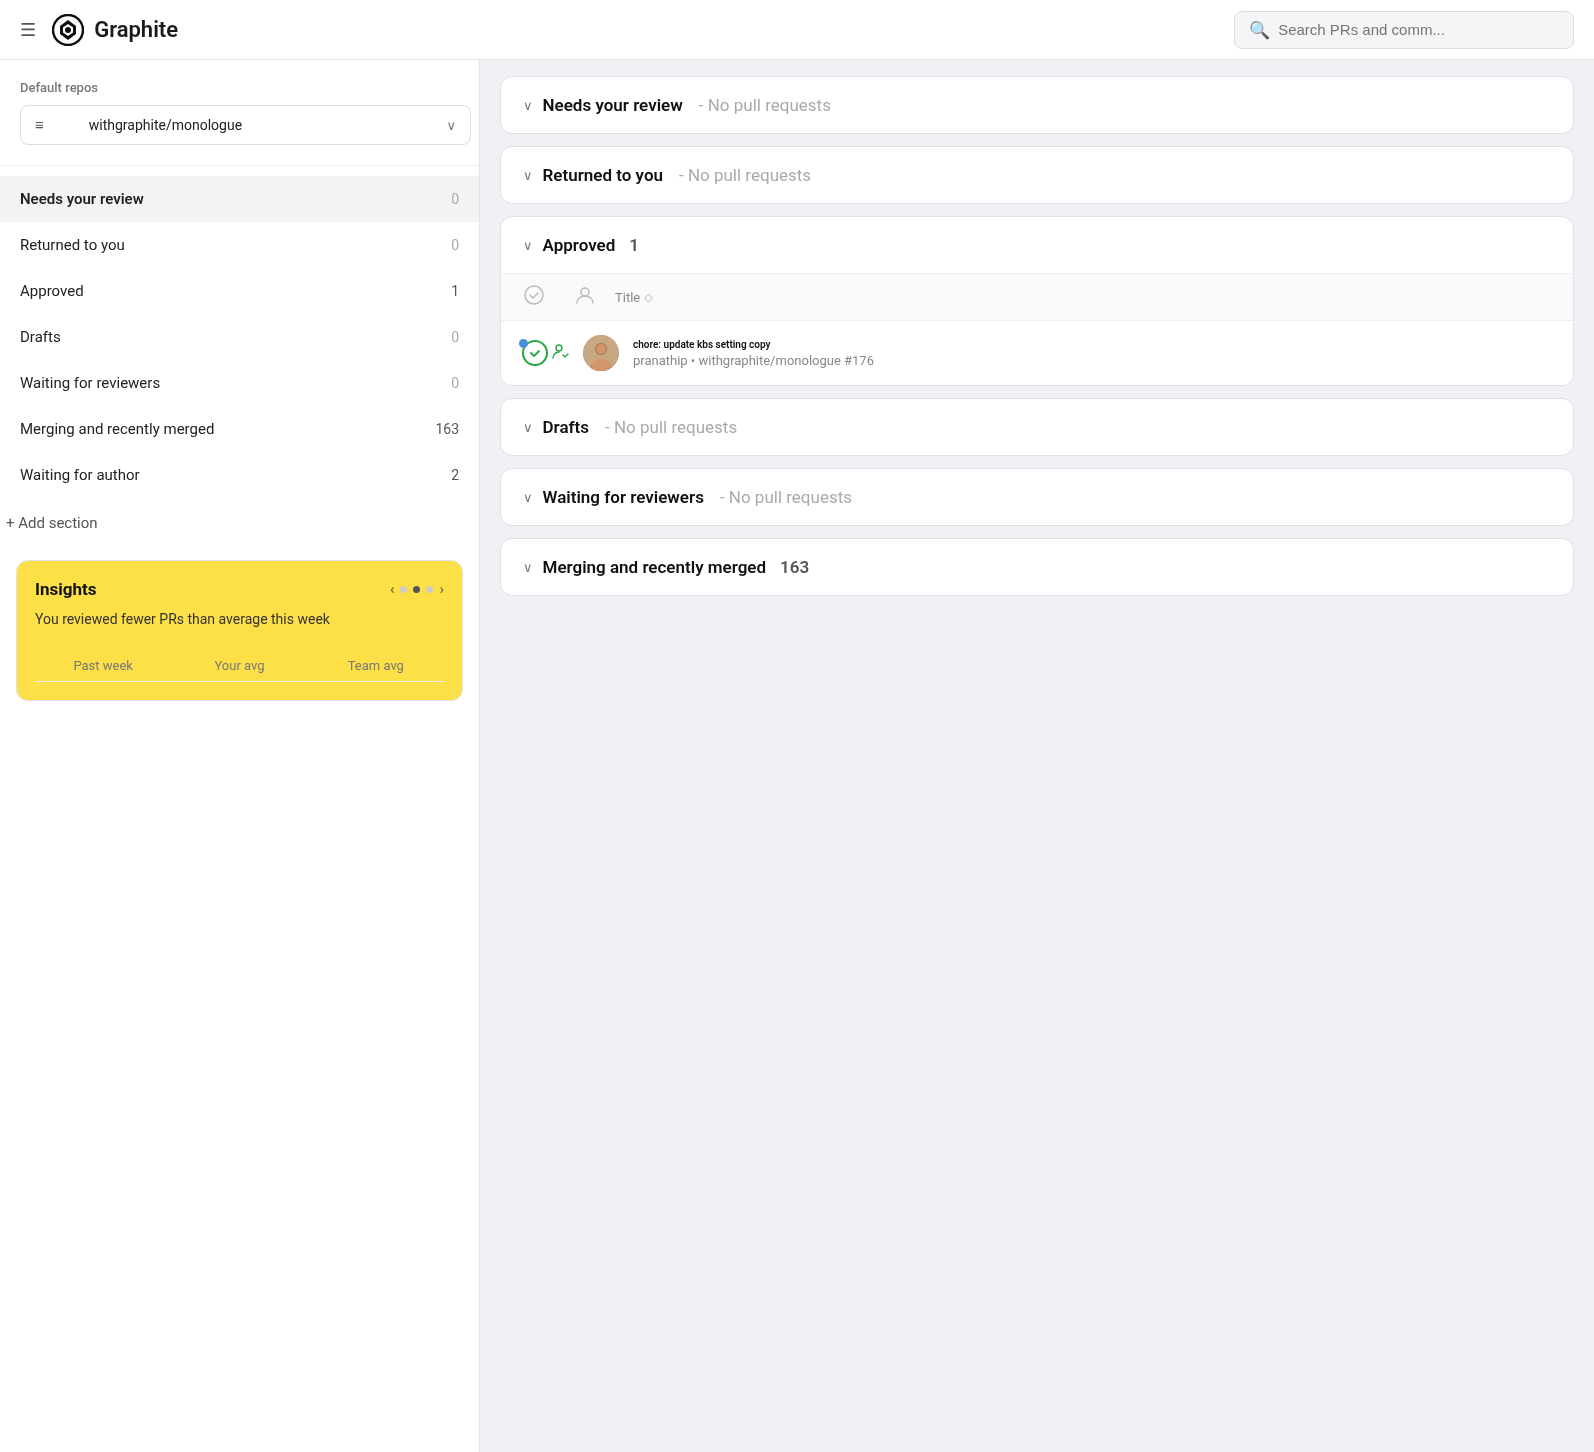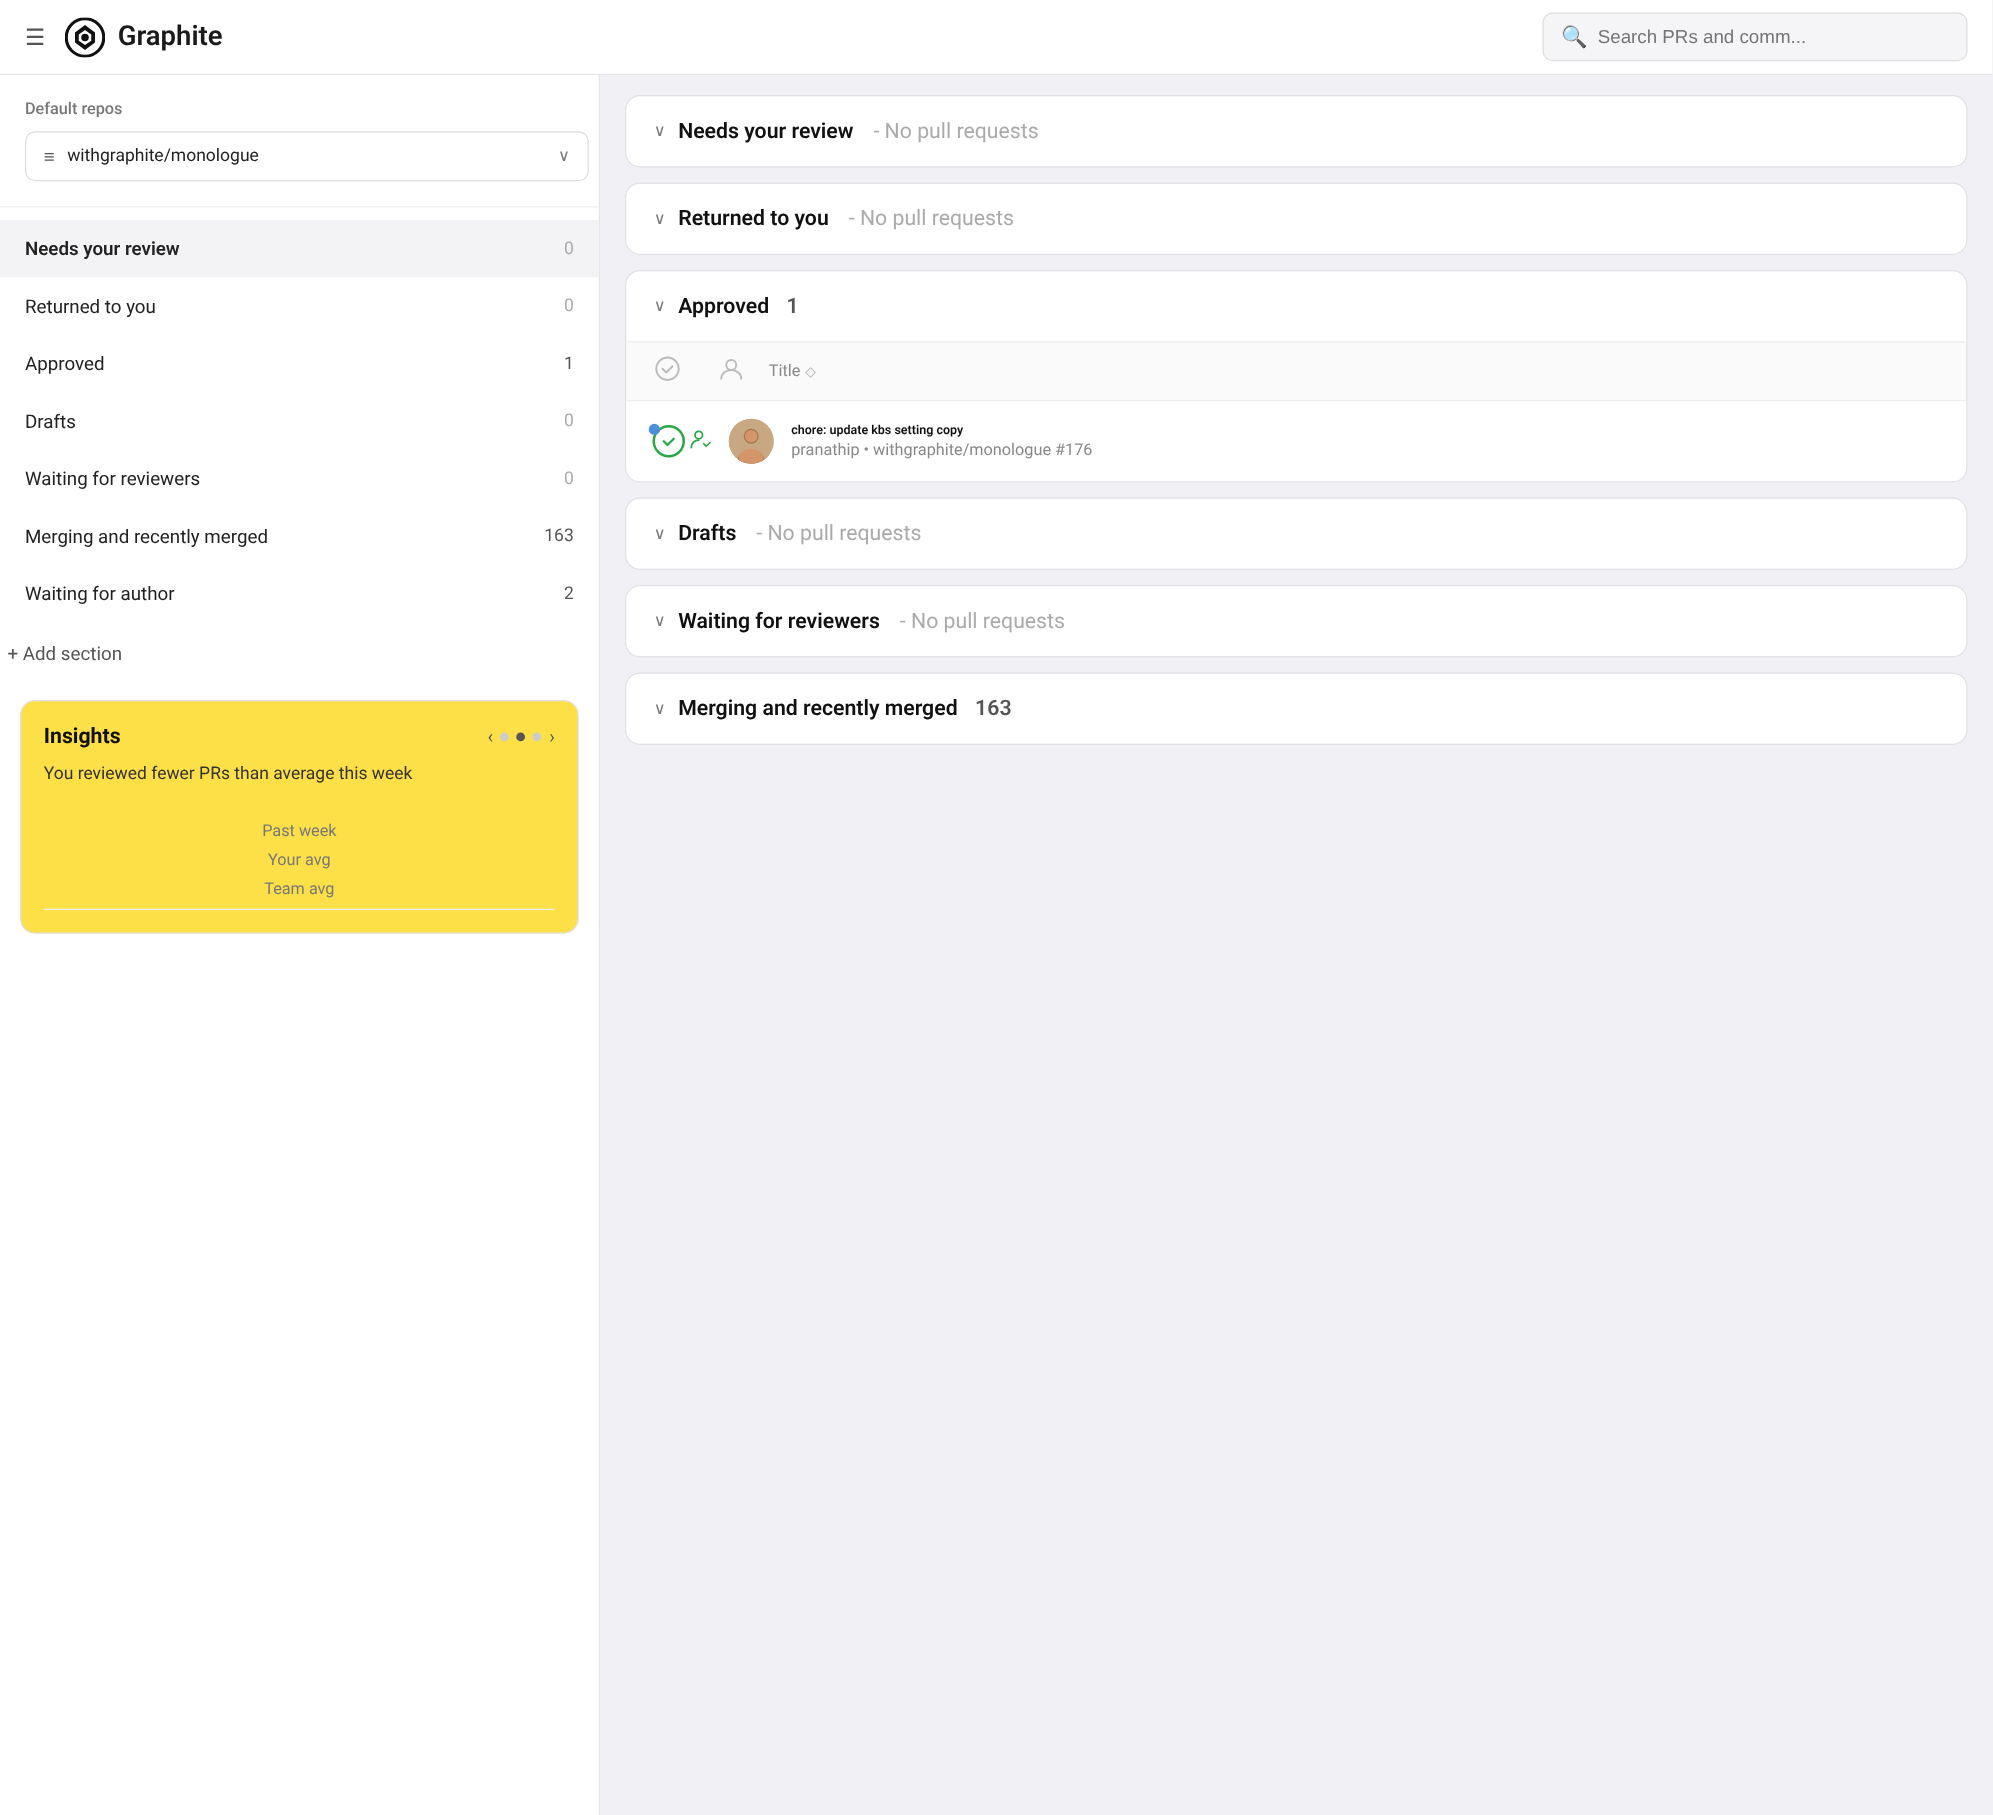--- a/index.html
+++ b/index.html
@@ -104,20 +104,21 @@
       background: #fff;
     }
     .repo-icon {
       color: #555;
       font-size: 15px;
     }
     .repo-name {
       font-size: 14px;
       color: #222;
       flex: 1;
+      margin-left: 35px;
     }
     .chevron-down {
       color: #777;
       font-size: 13px;
     }
     .sidebar-divider {
       border: none;
       border-top: 1px solid #eee;
       margin: 10px 0;
     }
@@ -193,21 +194,20 @@
     .insights-text {
       font-size: 14px;
       color: #333;
       line-height: 1.5;
       margin-bottom: 28px;
     }
     .insights-table-header {
       display: flex;
       gap: 0;
       border-bottom: 1px solid #eee;
-      flex-direction: column;
     }
     .insights-table-col {
       flex: 1;
       text-align: center;
       font-size: 13px;
       color: #777;
       padding-bottom: 8px;
     }
     
     .main-content {

